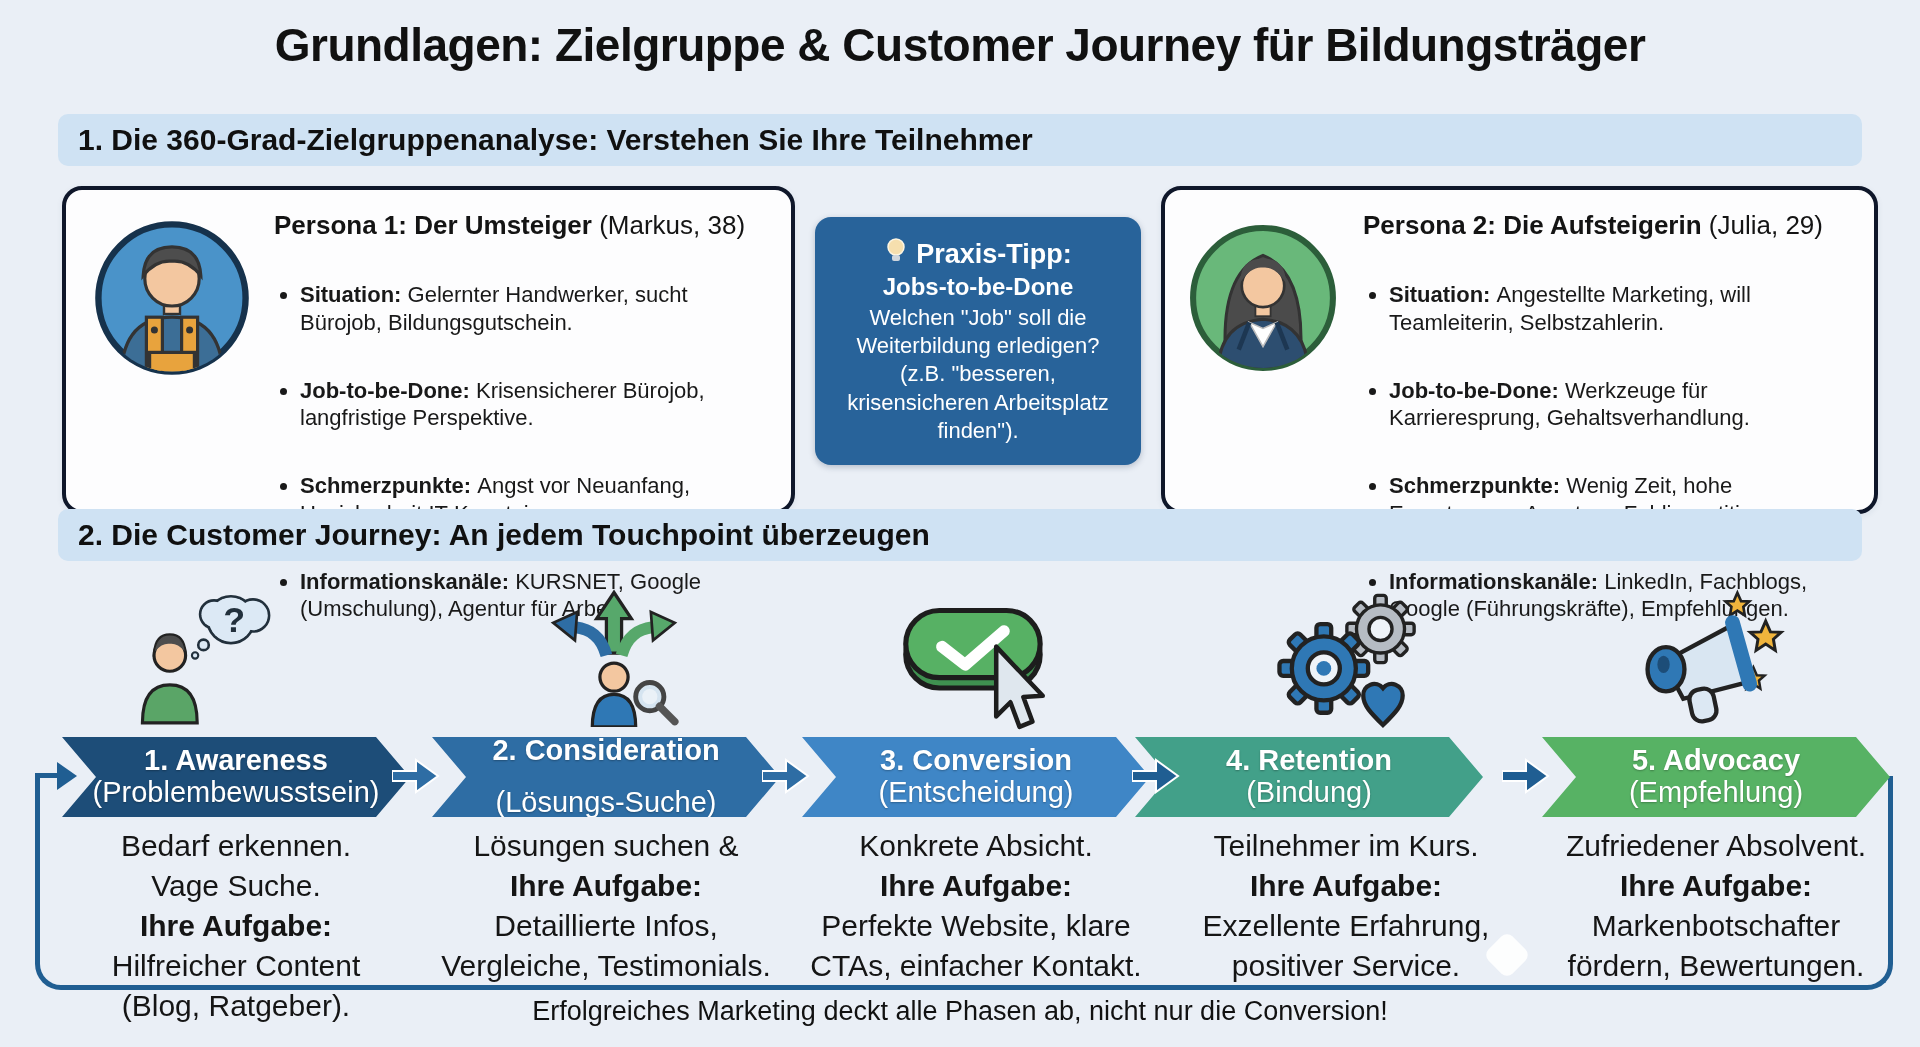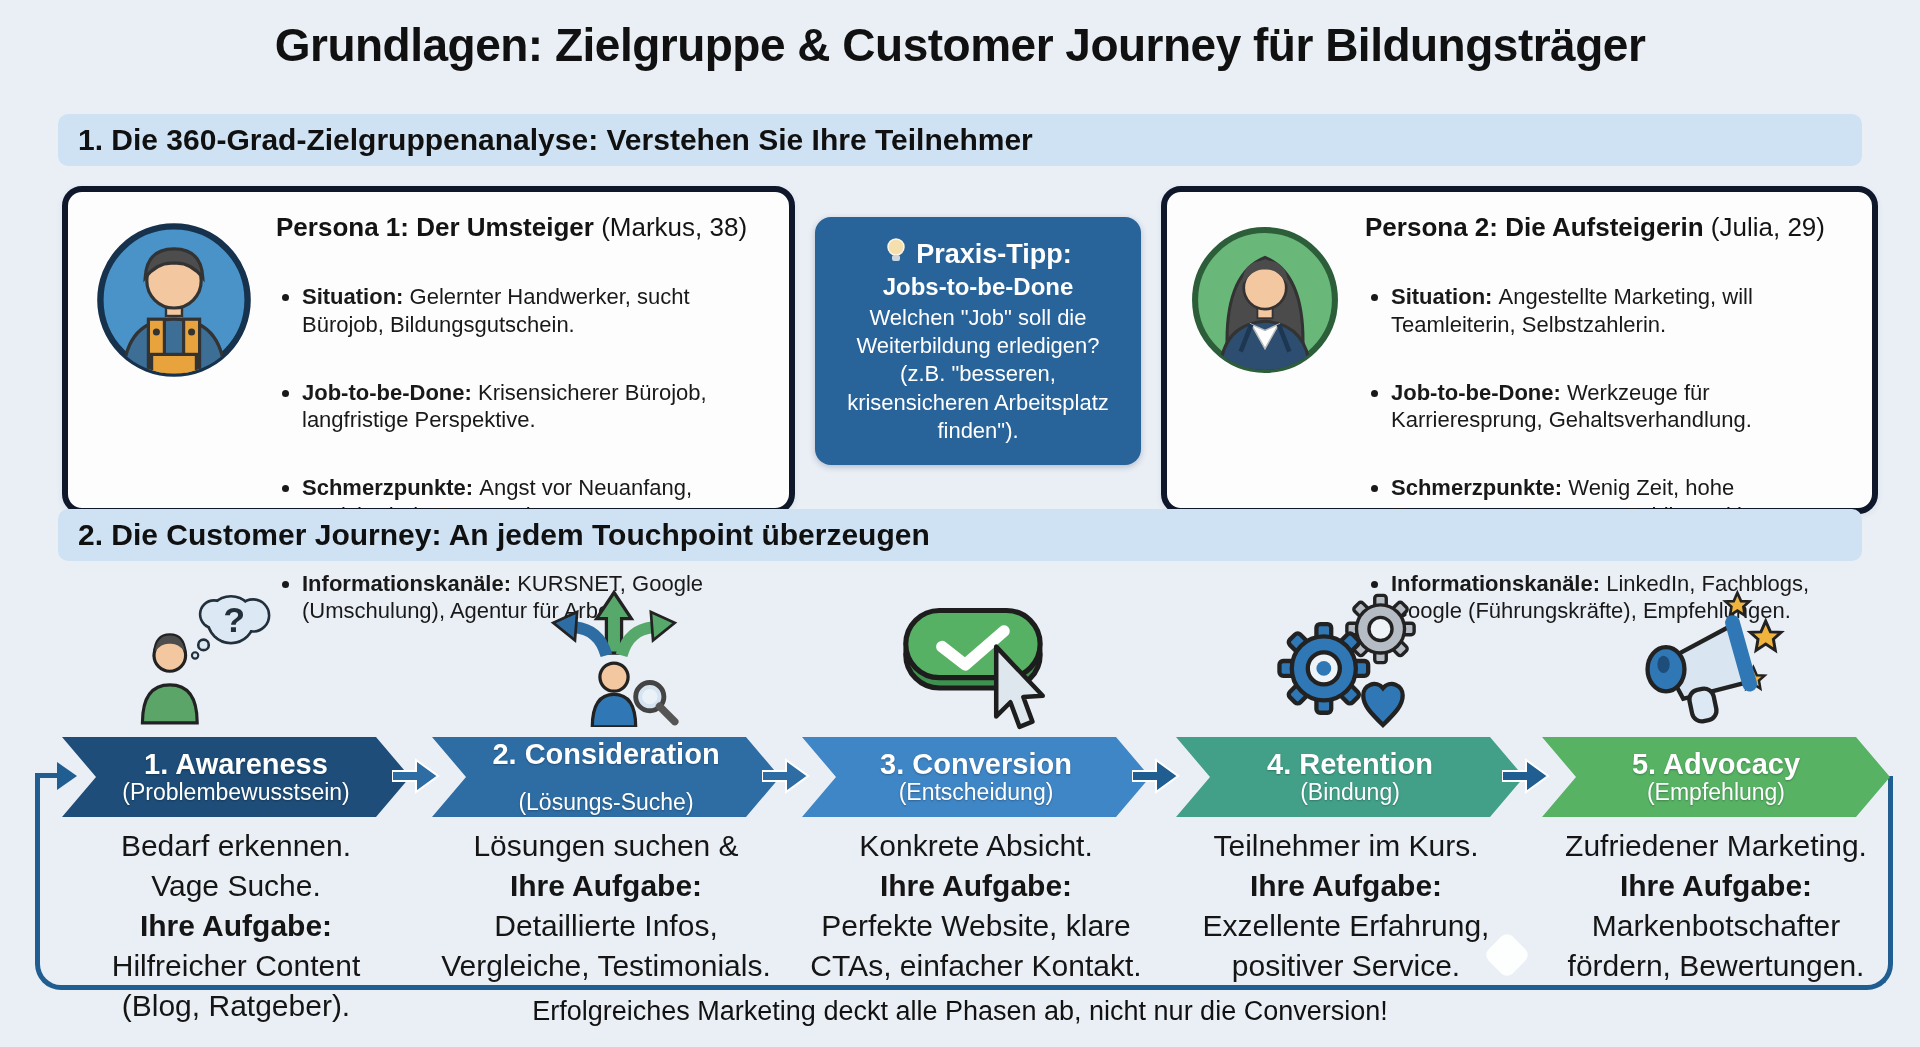--- a/index.html
+++ b/index.html
@@ -7,21 +7,21 @@
           font-family:"Liberation Sans",sans-serif;color:#141414;overflow:hidden;}
 
   .title{position:absolute;top:18px;left:0;width:100%;margin:0;text-align:center;
          font-size:46px;font-weight:800;letter-spacing:-.5px;color:#111;}
 
   .bar{position:absolute;left:58px;width:1804px;height:52px;background:#cfe2f3;border-radius:10px;
        display:flex;align-items:center;padding-left:20px;box-sizing:border-box;
        font-size:30px;font-weight:700;color:#101010;}
   .bar1{top:114px;} .bar2{top:509px;}
 
-  .card{position:absolute;top:186px;height:328px;background:#fdfdfe;border:6px solid #0f172a;
+  .card{position:absolute;top:186px;height:328px;background:#fdfdfe;border:4px solid #0f172a;
         border-radius:20px;box-shadow:0 2px 6px rgba(40,60,90,.08);box-sizing:border-box;}
   .card1{left:62px;width:733px;} .card2{left:1161px;width:717px;}
   .avatar{position:absolute;}
   .av1{left:26px;top:28px;width:160px;height:160px;}
   .av2{left:22px;top:32px;width:152px;height:152px;}
   .pbody{position:absolute;top:20px;right:16px;}
   .pb1{left:208px;} .pb2{left:198px;}
   .ptitle{font-size:26px;line-height:1.2;}
   .ptitle b{font-weight:800;}
   .bullets{margin:10px 0 0 0;padding-left:26px;font-size:22px;line-height:1.26;color:#191919;}
@@ -36,22 +36,22 @@
   .tip-sub{font-size:24px;font-weight:800;margin-top:2px;}
   .tip-body{font-size:22px;line-height:1.28;margin-top:3px;}
 
   .jicon{position:absolute;z-index:2;}
 
   .chev{position:absolute;top:737px;width:348px;height:80px;z-index:2;color:#fff;
         display:flex;flex-direction:column;align-items:center;justify-content:center;
         clip-path:polygon(0 0,calc(100% - 34px) 0,100% 50%,calc(100% - 34px) 100%,0 100%,34px 50%);
         text-shadow:0 1px 2px rgba(0,0,0,.28);}
   .chev-name{font-size:29px;font-weight:800;line-height:1.08;}
-  .chev-sub{font-size:23px;line-height:1.1;}
-  .c1{left:62px;} .c2{left:432px;} .c3{left:802px;} .c4{left:1176px;align-items:center;} .c5{left:1542px;}
+  .chev-sub{font-size:29px;line-height:1.1;}
+  .c1{left:62px;} .c2{left:432px;} .c3{left:802px;} .c4{left:1135px;align-items:center;} .c5{left:1542px;}
 
   .connector{position:absolute;top:757px;z-index:3;}
   .k1{left:392px;} .k2{left:762px;} .k3{left:1132px;} .k4{left:1502px;}
 
   .stage-text{position:absolute;top:826px;width:348px;text-align:center;font-size:30px;
               line-height:1.33;color:#151515;z-index:2;}
   .t1{left:62px;} .t2{left:432px;} .t3{left:802px;} .t4{left:1172px;} .t5{left:1542px;}
   .stage-text .ln-b{font-weight:800;}
 
   .loop{position:absolute;left:35px;top:776px;width:1848px;height:209px;z-index:1;
@@ -327,21 +327,21 @@
       <div class="ln">Perfekte Website, klare</div>
       <div class="ln">CTAs, einfacher Kontakt.</div>
     </div>
   <div class="stage-text t4">
       <div class="ln">Teilnehmer im Kurs.</div>
       <div class="ln ln-b">Ihre Aufgabe:</div>
       <div class="ln">Exzellente Erfahrung,</div>
       <div class="ln">positiver Service.</div>
     </div>
   <div class="stage-text t5">
-      <div class="ln">Zufriedener Marketing.</div>
+      <div class="ln">Zufriedener Absolvent.</div>
       <div class="ln ln-b">Ihre Aufgabe:</div>
       <div class="ln">Markenbotschafter</div>
       <div class="ln">fördern, Bewertungen.</div>
     </div>
 
   <div class="footer">Erfolgreiches Marketing deckt alle Phasen ab, nicht nur die Conversion!</div>
 
 </div>
 
 </body></html>

